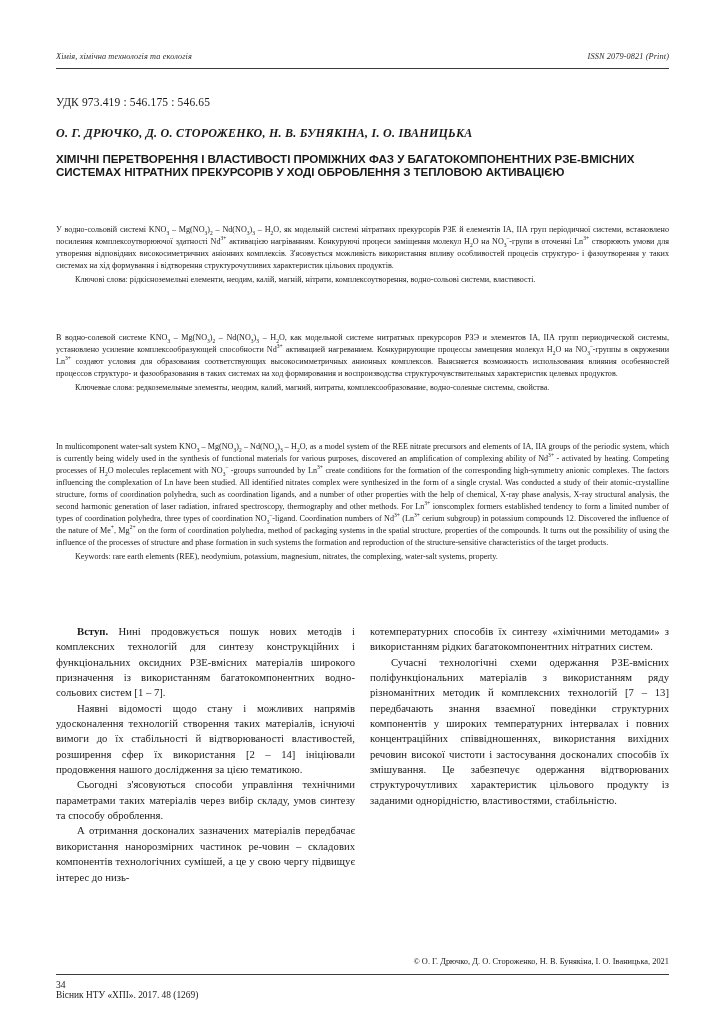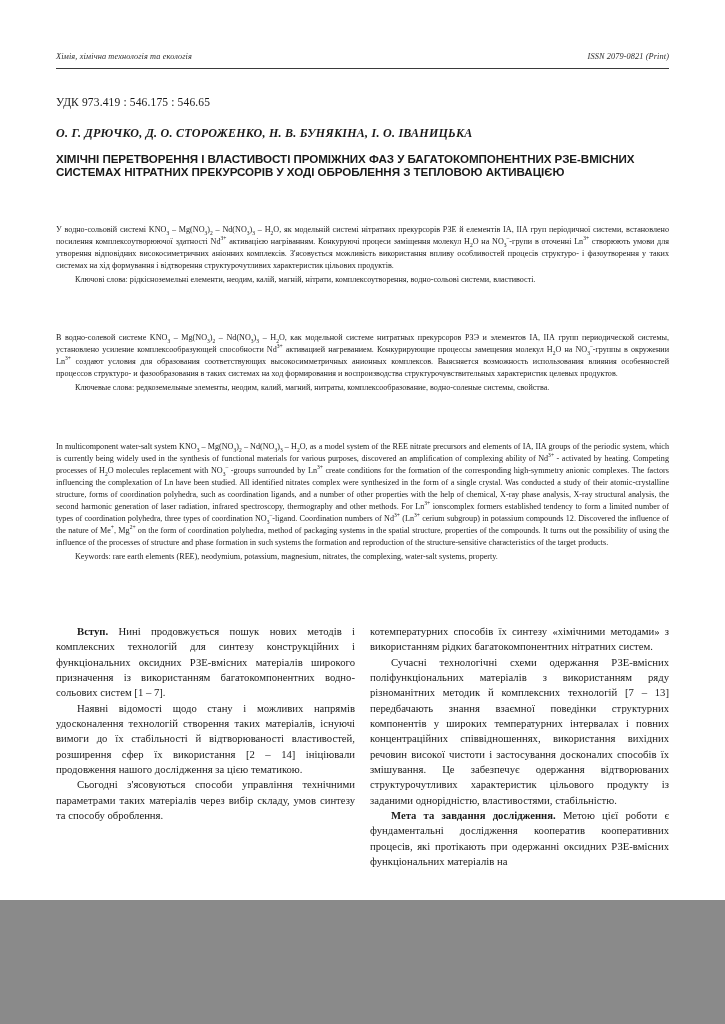--- a/index.html
+++ b/index.html
@@ -4,21 +4,21 @@
 <title>Journal Page</title>
 <style>
   html, body {
     margin: 0;
     padding: 0;
     background: #8a8a8a;
   }
   .page {
     position: relative;
     width: 725px;
-    height: 900px;
+    height: 1024px;
     background: #ffffff;
     margin: 0 auto;
     overflow: hidden;
     font-family: "Liberation Serif", "DejaVu Serif", serif;
     color: #1a1a1a;
     box-sizing: border-box;
   }
   .inner {
     position: absolute;
     left: 56px;
@@ -193,25 +193,25 @@
     <div class="abs abs-en">
       <p>In multicomponent water-salt system KNO<sub>3</sub> – Mg(NO<sub>3</sub>)<sub>2</sub> – Nd(NO<sub>3</sub>)<sub>3</sub> – H<sub>2</sub>O, as a model system of the REE nitrate precursors and elements of IA, IIA groups of the periodic system, which is currently being widely used in the synthesis of functional materials for various purposes, discovered an amplification of complexing ability of Nd<sup>3+</sup> - activated by heating. Competing processes of H<sub>2</sub>O molecules replacement with NO<sub>3</sub><sup>–</sup> -groups surrounded by Ln<sup>3+</sup>  create conditions for the formation of the corresponding high-symmetry anionic complexes. The factors influencing the complexation of Ln have been studied.  All identified nitrates complex were synthesized in the form of a single crystal. Was conducted a study of their atomic-crystalline structure, forms of coordination polyhedra, such as coordination ligands, and a number of other properties with the help of chemical, X-ray phase analysis, X-ray structural analysis, the second harmonic generation of laser radiation, infrared spectroscopy, thermography and other methods. For Ln<sup>3+</sup> ionscomplex formers established tendency to form a limited number of types of coordination polyhedra, three types of coordination NO<sub>3</sub><sup>–</sup>-ligand.  Coordination numbers of Nd<sup>3+</sup> (Ln<sup>3+</sup> cerium subgroup) in potassium compounds 12. Discovered the influence of the nature of Me<sup>+</sup>, Mg<sup>2+</sup> on the form of coordination polyhedra, method of packaging systems in the spatial structure, properties of the compounds.  It turns out the possibility of using the influence of the processes of structure and phase formation in such systems the formation and reproduction of the structure-sensitive characteristics of the target products.</p>
       <p class="kw"><span class="lead">Keywords:</span> <span>rare earth elements (REE), neodymium, potassium, magnesium, nitrates, the complexing, water-salt systems, property.</span></p>
     </div>
 
     <div class="cols">
       <div class="col">
           <p><span class="lead">Вступ.</span><span> Нині продовжується пошук нових методів і комплексних технологій для синтезу конструкційних і функціональних оксидних РЗЕ-вмісних матеріалів широкого призначення із використанням багатокомпонентних водно-сольових систем [1 – 7].</span></p>
           <p><span>Наявні відомості щодо стану і можливих напрямів удосконалення технологій створення таких матеріалів, існуючі вимоги до їх стабільності й відтворюваності властивостей, розширення сфер їх використання [2 – 14] ініціювали продовження нашого дослідження за цією тематикою.</span></p>
           <p><span>Сьогодні з'ясовуються способи управління технічними параметрами таких матеріалів через вибір складу, умов синтезу та способу оброблення.</span></p>
+          <p><span>А отримання досконалих зазначених матеріалів передбачає використання нанорозмірних частинок ре-човин – складових компонентів технологічних сумішей, а це у свою чергу підвищує інтерес до низь-</span></p>
         </div>
       <div class="col">
           <p class="runon"><span>котемпературних способів їх синтезу «хімічними методами» з використанням рідких багатокомпонентних нітратних систем.</span></p>
           <p><span>Сучасні технологічні схеми одержання РЗЕ-вмісних поліфункціональних матеріалів з використанням  ряду різноманітних методик й комплексних технологій [7 – 13] передбачають знання взаємної поведінки структурних компонентів у широких температурних інтервалах і повних концентраційних співвідношеннях, використання вихідних речовин  високої чистоти і застосування досконалих способів їх змішування. Це забезпечує одержання відтворюваних структурочутливих характеристик цільового продукту із  заданими однорідністю, властивостями, стабільністю.</span></p>
-          <p><span class="lead">Мета та завдання дослідження.</span><span> Метою цієї роботи є фундаментальні дослідження кооператив кооперативних процесів, які протікають при одержанні оксидних РЗЕ-вмісних функціональних матеріалів на</span></p>
         </div>
     </div>
 
     <div class="copyright">© О. Г. Дрючко,  Д. О. Стороженко,  Н. В. Бунякіна, І. О. Іваницька, 2021</div>
     <div class="rule-bot"></div>
     <div class="footline">
       <span class="pageno">34</span>
       <span class="journal">Вісник НТУ «ХПІ». 2017. 48 (1269)</span>
     </div>
 

